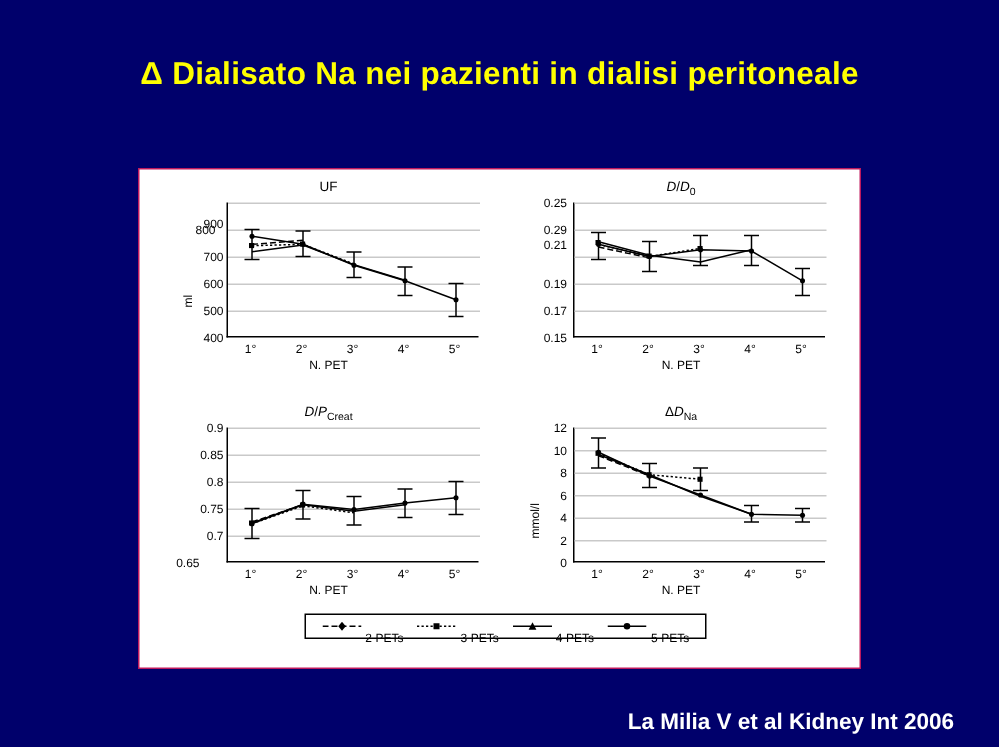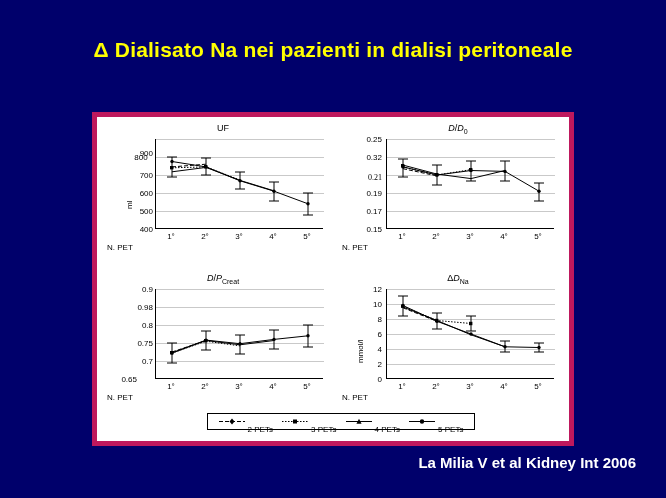--- a/index.html
+++ b/index.html
@@ -25,27 +25,27 @@
     font-weight: bold;
     letter-spacing: 0.2px;
   }
   .chart-panel {
     position: absolute;
     left: 92px;
     top: 112px;
     width: 482px;
     height: 334px;
     background: #ffffff;
-    border: 5px solid #be185d;
+    border: 1px solid #be185d;
     box-sizing: border-box;
   }
   .footer {
     position: absolute;
     right: 30px;
-    bottom: 27px;
+    bottom: 8px;
     color: #ffffff;
     font-size: 15px;
     font-weight: bold;
   }
   .quad {
     position: absolute;
     box-sizing: border-box;
   }
   .q-title {
     position: absolute;
@@ -83,21 +83,21 @@
     position: absolute;
     font-size: 8px;
     color: #000;
     text-align: center;
     white-space: nowrap;
   }
   .xtitle {
     position: absolute;
     font-size: 8px;
     color: #000;
-    text-align: left;
+    text-align: center;
     white-space: nowrap;
     width: 100%;
     left: 0;
   }
   .gridline {
     position: absolute;
     height: 1px;
     background: #c9c9c9;
   }
   svg.series { position: absolute; left: 0; top: 0; overflow: visible; }
@@ -226,22 +226,22 @@
             <circle cx="84" cy="31.5" r="1.7"></circle>
             <circle cx="118" cy="32.4" r="1.7"></circle>
             <circle cx="152" cy="52.2" r="1.7"></circle>
           <rect x="14" y="25" width="3.4" height="3.4"></rect>
             <rect x="48" y="34" width="3.4" height="3.4"></rect>
             <rect x="82" y="29" width="3.4" height="3.4"></rect>
         </g>
       </svg>
     </div>
     <div class="ylab" style="left:12px; top:12px; width:28px;text-align:right;">0.25</div>
-    <div class="ylab" style="left:12px; top:30px; width:28px;">0.32</div>
-    <div class="ylab" style="left:12px; top:50px; width:28px;font-family:Liberation Serif, serif;">0.21</div>
+    <div class="ylab" style="left:12px; top:30px; width:28px;">0.29</div>
+    <div class="ylab" style="left:12px; top:40px; width:28px;">0.21</div>
     <div class="ylab" style="left:12px; top:66px; width:28px;">0.19</div>
     <div class="ylab" style="left:12px; top:84px; width:28px;">0.17</div>
     <div class="ylab" style="left:12px; top:102px; width:28px;">0.15</div>
     <div class="xlab" style="left:50px; top:109px; width:20px;">1°</div>
     <div class="xlab" style="left:84px; top:109px; width:20px;">2°</div>
     <div class="xlab" style="left:118px; top:109px; width:20px;">3°</div>
     <div class="xlab" style="left:152px; top:109px; width:20px;">4°</div>
     <div class="xlab" style="left:186px; top:109px; width:20px;">5°</div>
     <div class="xtitle" style="top:120px;">N. PET</div>
   </div>
@@ -282,21 +282,21 @@
             <circle cx="50" cy="51.1" r="1.7"></circle>
             <circle cx="84" cy="54.7" r="1.7"></circle>
             <circle cx="118" cy="50.4" r="1.7"></circle>
             <circle cx="152" cy="46.8" r="1.7"></circle>
           <rect x="14" y="62" width="3.4" height="3.4"></rect>
             <rect x="48" y="50" width="3.4" height="3.4"></rect>
         </g>
       </svg>
     </div>
     <div class="ylab" style="left:18px; top:12px; width:28px;">0.9</div>
-    <div class="ylab" style="left:18px; top:30px; width:28px;">0.98</div>
+    <div class="ylab" style="left:18px; top:30px; width:28px;">0.85</div>
     <div class="ylab" style="left:18px; top:48px; width:28px;">0.8</div>
     <div class="ylab" style="left:18px; top:66px; width:28px;">0.75</div>
     <div class="ylab" style="left:18px; top:84px; width:28px;">0.7</div>
     <div class="ylab" style="left:2px; top:102px; width:28px;">0.65</div>
     <div class="xlab" style="left:54px; top:109px; width:20px;">1°</div>
     <div class="xlab" style="left:88px; top:109px; width:20px;">2°</div>
     <div class="xlab" style="left:122px; top:109px; width:20px;">3°</div>
     <div class="xlab" style="left:156px; top:109px; width:20px;">4°</div>
     <div class="xlab" style="left:190px; top:109px; width:20px;">5°</div>
     <div class="xtitle" style="top:120px;">N. PET</div>

